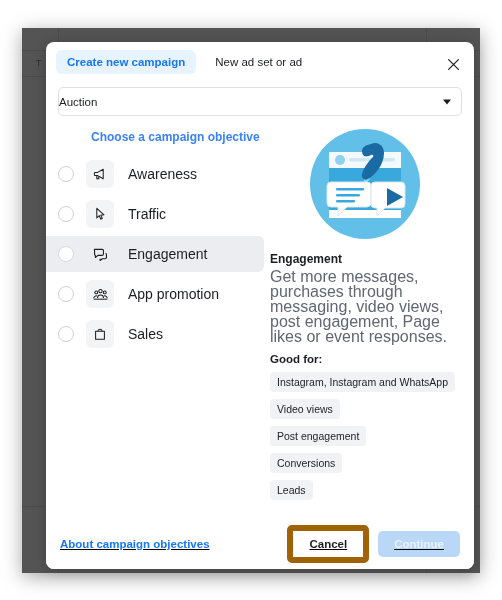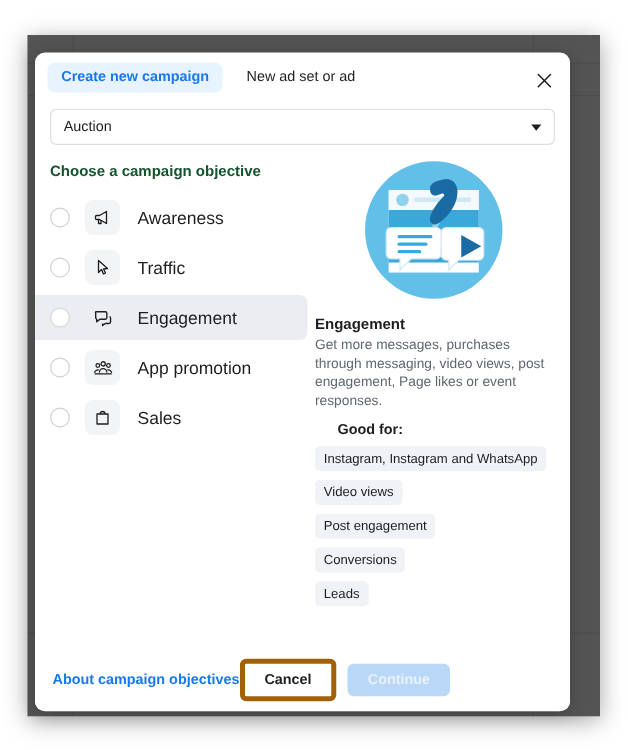--- a/index.html
+++ b/index.html
@@ -47,21 +47,21 @@
     top: 28px;
     width: 458px;
     height: 545px;
     background: rgba(44,44,44,0.80);
     box-shadow: 0 4px 18px rgba(0,0,0,0.35);
   }
 
   
   .modal {
     position: absolute;
-    left: 28px;
+    left: 46px;
     top: 42px;
     width: 428px;
     height: 527px;
     background: #ffffff;
     border-radius: 8px;
     box-shadow: 0 2px 14px rgba(0,0,0,0.22);
     overflow: hidden;
   }
 
   
@@ -110,21 +110,21 @@
     padding: 5px 12px 0 12px;
   }
   .select {
     position: relative;
     height: 29px;
     border: 1px solid #dddfe2;
     border-radius: 5px;
     background: #ffffff;
     display: flex;
     align-items: center;
-    padding: 0 10px;
+    padding: 0 0;
     box-sizing: border-box;
     cursor: pointer;
   }
   .select-value {
     font-size: 11.5px;
     color: #1c1e21;
   }
   .caret {
     position: absolute;
     right: 10px;
@@ -150,23 +150,24 @@
   }
   .col-right {
     flex: 1;
     padding: 0 14px 0 6px;
     box-sizing: border-box;
   }
 
   .section-title {
     font-size: 12px;
     font-weight: bold;
-    color: #14532d;
+    color: #3b82f6;
     padding-left: 12px;
     margin-bottom: 12px;
+    margin-left: 33px;
   }
 
   .obj-list { display: block; }
   .obj-row {
     display: flex;
     align-items: center;
     height: 36px;
     margin-bottom: 4px;
     padding-left: 12px;
     box-sizing: border-box;
@@ -211,74 +212,74 @@
     margin-top: -4px;
     margin-bottom: 10px;
   }
   .detail-title {
     font-size: 12px;
     font-weight: bold;
     color: #1c1e21;
     margin-bottom: 3px;
   }
   .detail-desc {
-    font-size: 11px;
+    font-size: 16px;
     line-height: 15px;
     color: #606770;
     margin-bottom: 9px;
   }
   .good-for {
     font-size: 11.5px;
     font-weight: bold;
     color: #1c1e21;
     margin-bottom: 7px;
-    margin-left: 18px;
   }
   .chip {
     display: inline-block;
     background: #f0f2f5;
     color: #1c1e21;
     font-size: 10.5px;
     padding: 4px 7px;
     border-radius: 4px;
     margin-bottom: 7px;
   }
   .chip-row { display: block; }
 
   
   .modal-footer {
     position: absolute;
     left: 0; right: 0; bottom: 0;
     height: 50px;
     display: flex;
     align-items: center;
-    justify-content: flex-start;
+    justify-content: space-between;
     padding: 0 14px;
     box-sizing: border-box;
     background: #ffffff;
+    text-decoration: underline;
   }
   .footer-link {
     font-size: 11.5px;
     color: #1877f2;
     font-weight: bold;
     cursor: pointer;
   }
   .footer-actions { display: flex; gap: 9px; align-items: center; }
   .btn {
     font-size: 11.5px;
     border-radius: 5px;
     padding: 7px 16px;
     cursor: pointer;
     border: none;
     font-family: "Liberation Sans", sans-serif;
   }
   .btn-cancel {
     background: #ffffff;
     color: #1c1e21;
-    border: 4px solid #a16207;
+    border: 6px solid #a16207;
     font-weight: bold;
   }
   .btn-continue {
     background: #b9d8f7;
     color: #e9f2fc;
     font-weight: bold;
   }
 </style>
 </head>
 <body>

